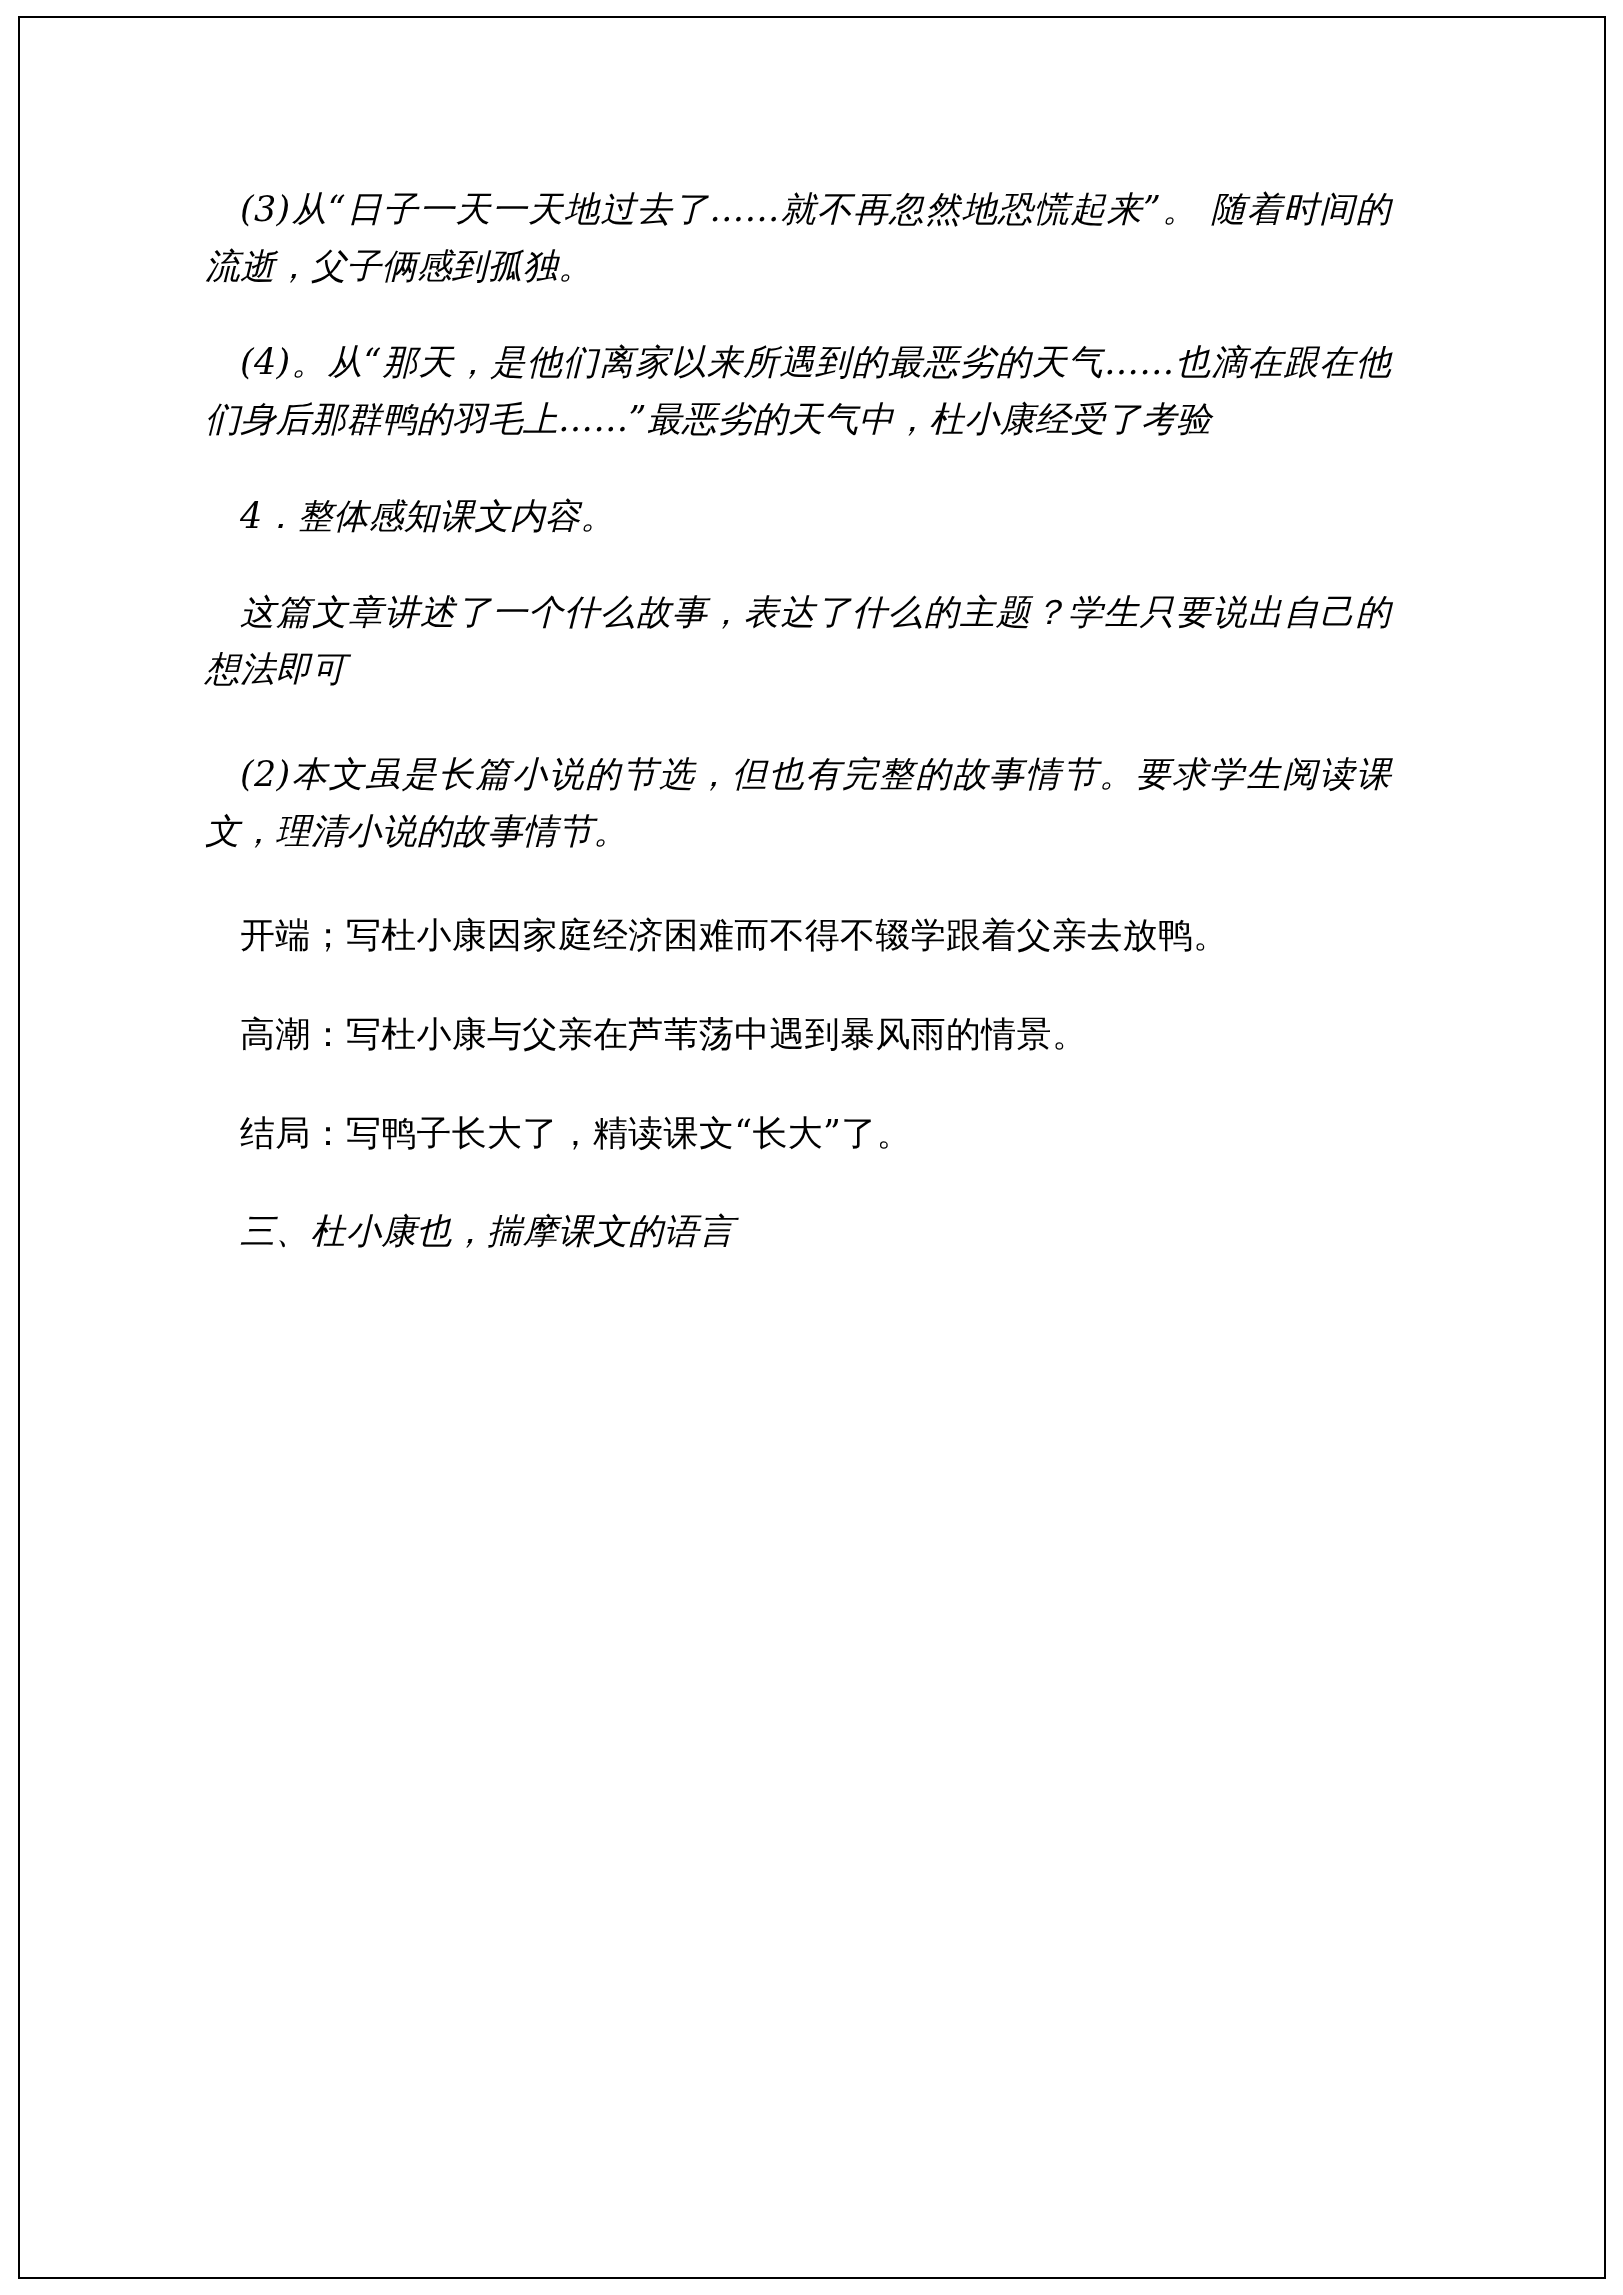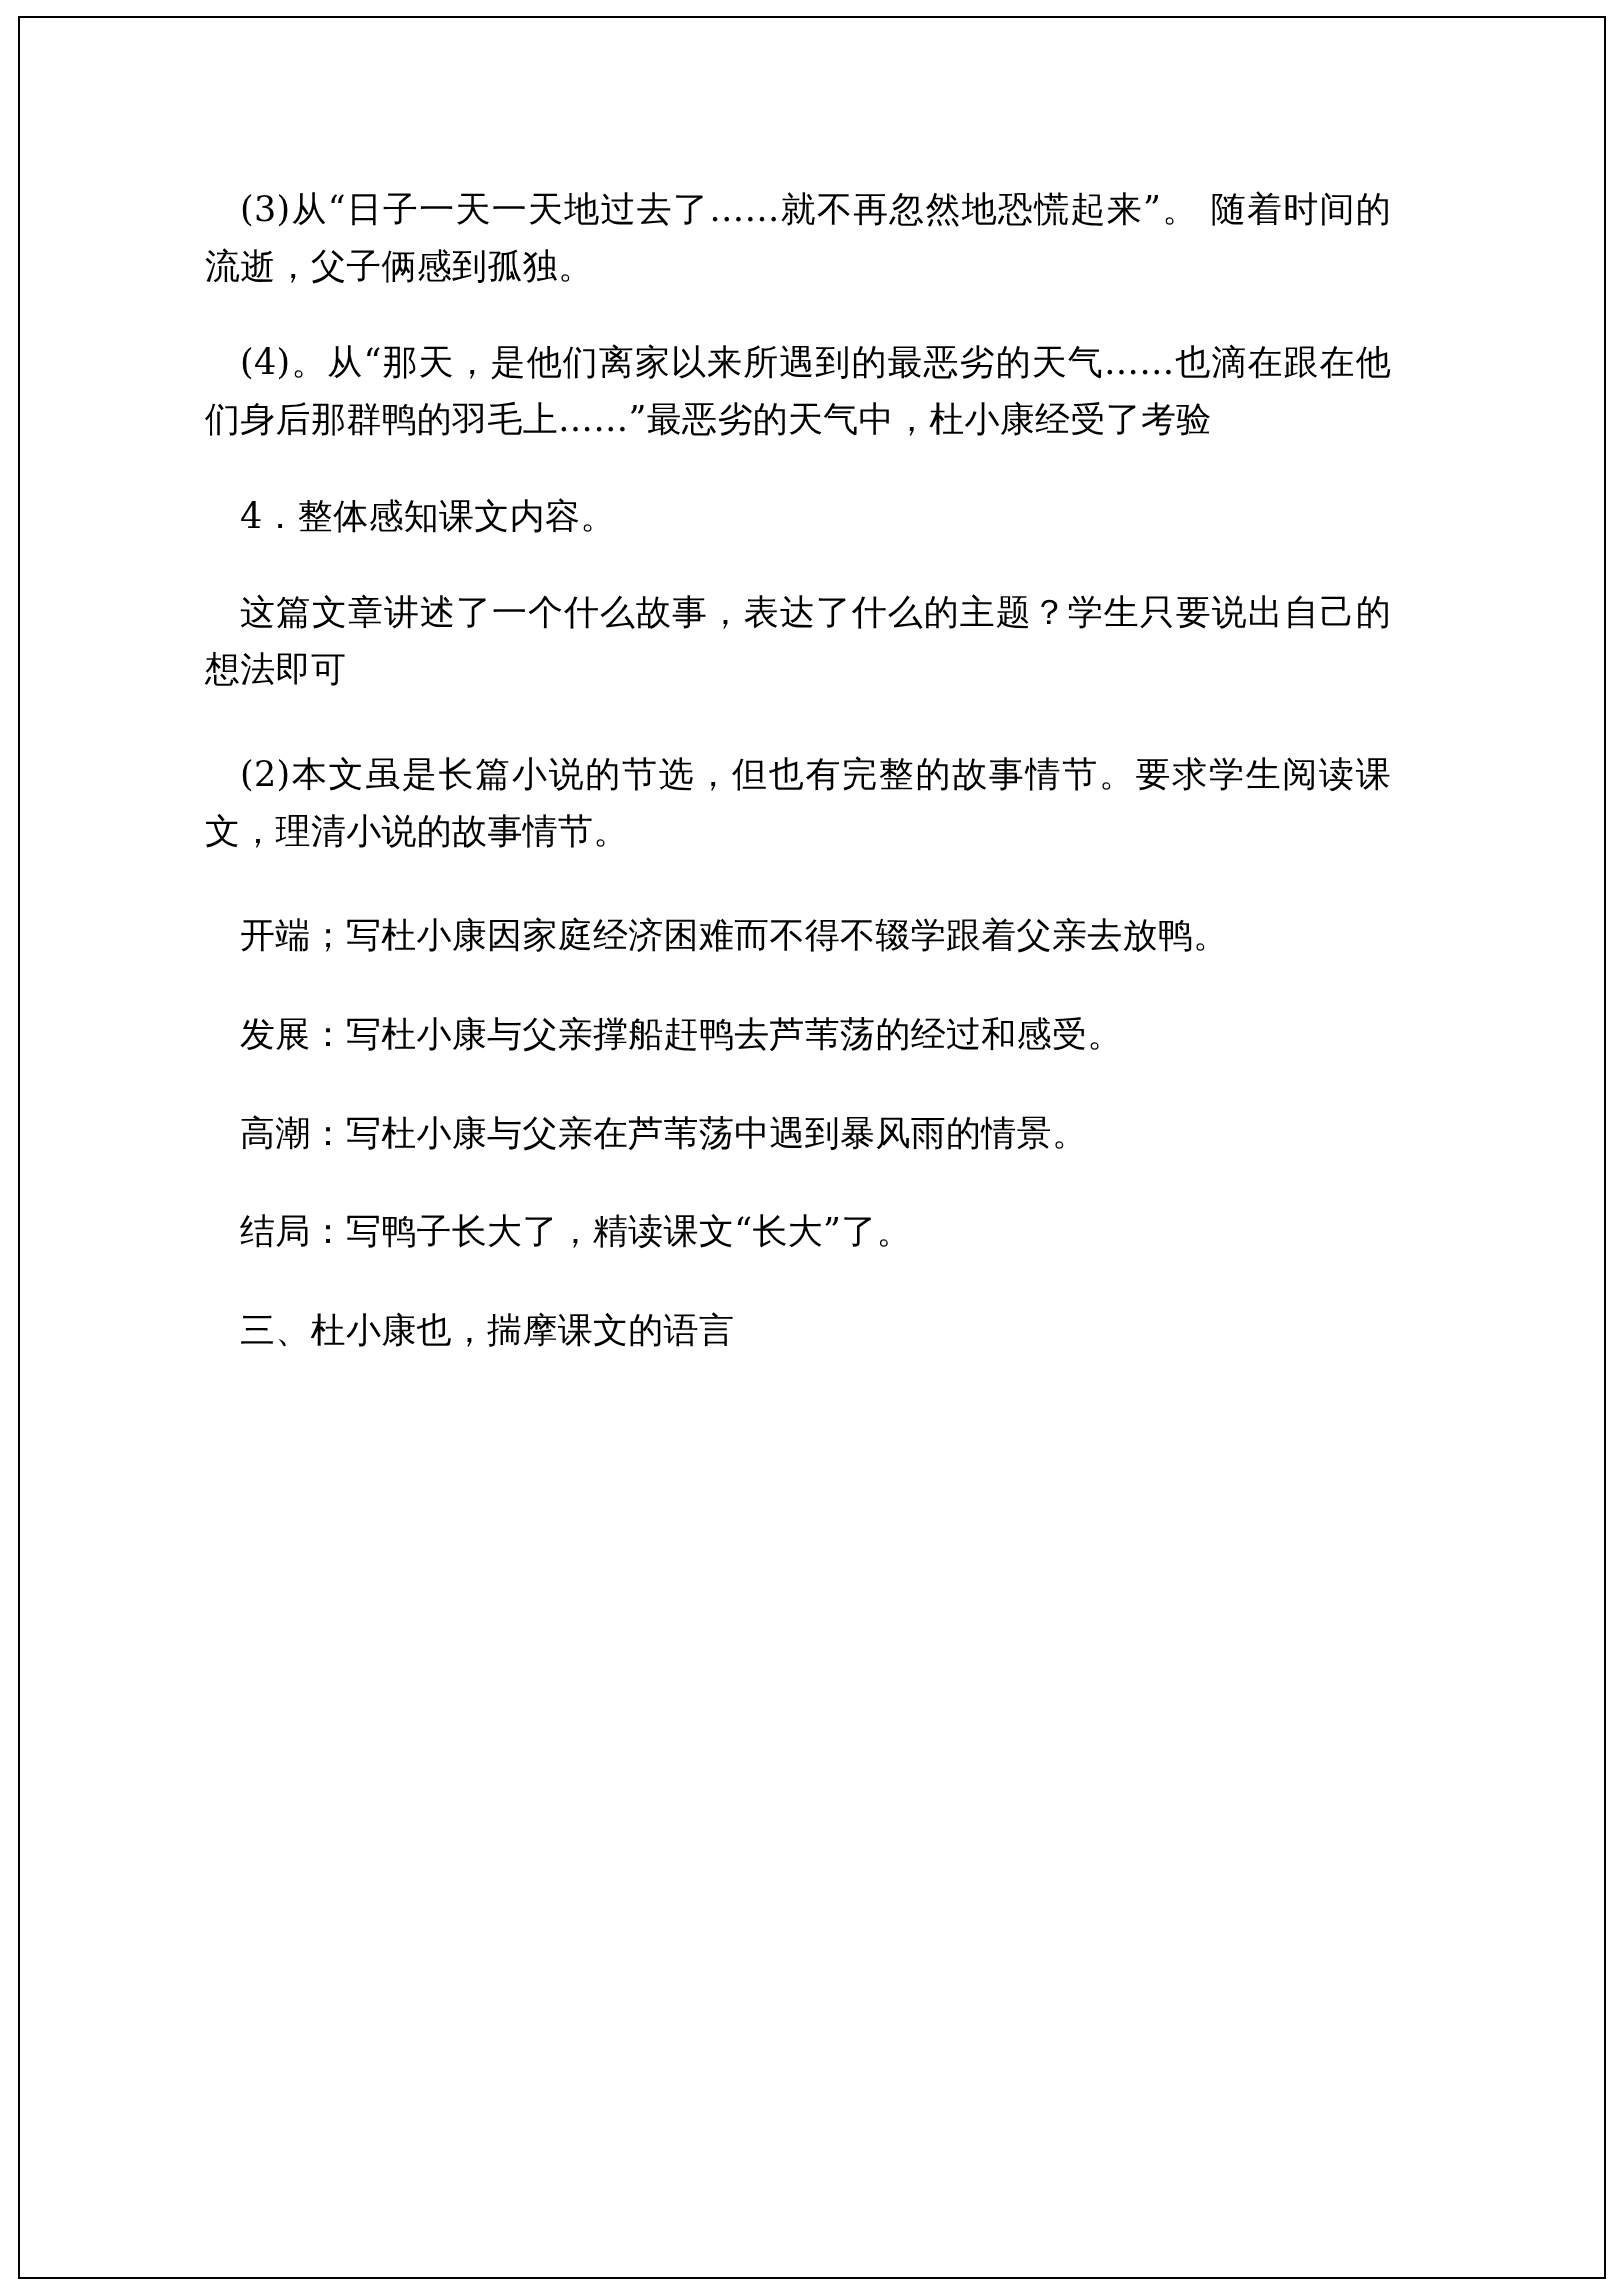--- a/index.html
+++ b/index.html
@@ -39,20 +39,21 @@
     font-size: 35px;
     line-height: 1.62;
     color: #000000;
     text-align: justify;
     margin: 0 0 31px 0;
     letter-spacing: 0.3px;
     font-family: "DejaVu Serif", "Liberation Serif", serif;
   }
   .indent {
     text-indent: 35px;
+    font-style: italic;
   }
   .gap-lg {
     margin-bottom: 40px;
   }
   .gap-xl {
     margin-bottom: 48px;
     margin-top: 48px;
   }
   .sub {
     text-indent: 35px;
@@ -72,21 +73,20 @@
 
     <p class="para indent gap-lg">4．整体感知课文内容。</p>
 
 
     <p class="para indent gap-lg">这篇文章讲述了一个什么故事，表达了什么的主题？学生只要说出自己的想法即可</p>
 
     <p class="para indent gap-xl">(2)本文虽是长篇小说的节选，但也有完整的故事情节。要求学生阅读课文，理清小说的故事情节。</p>
 
     <p class="para sub">开端；写杜小康因家庭经济困难而不得不辍学跟着父亲去放鸭。</p>
 
-    <p class="para sub">发展：写杜小康与父亲撑船赶鸭去芦苇荡的经过和感受。</p>
 
     <p class="para sub">高潮：写杜小康与父亲在芦苇荡中遇到暴风雨的情景。</p>
 
     <p class="para sub">结局：写鸭子长大了，精读课文“长大”了。</p>
 
     <p class="para indent">三、杜小康也，揣摩课文的语言</p>
 
   </div>
 </div>
 

